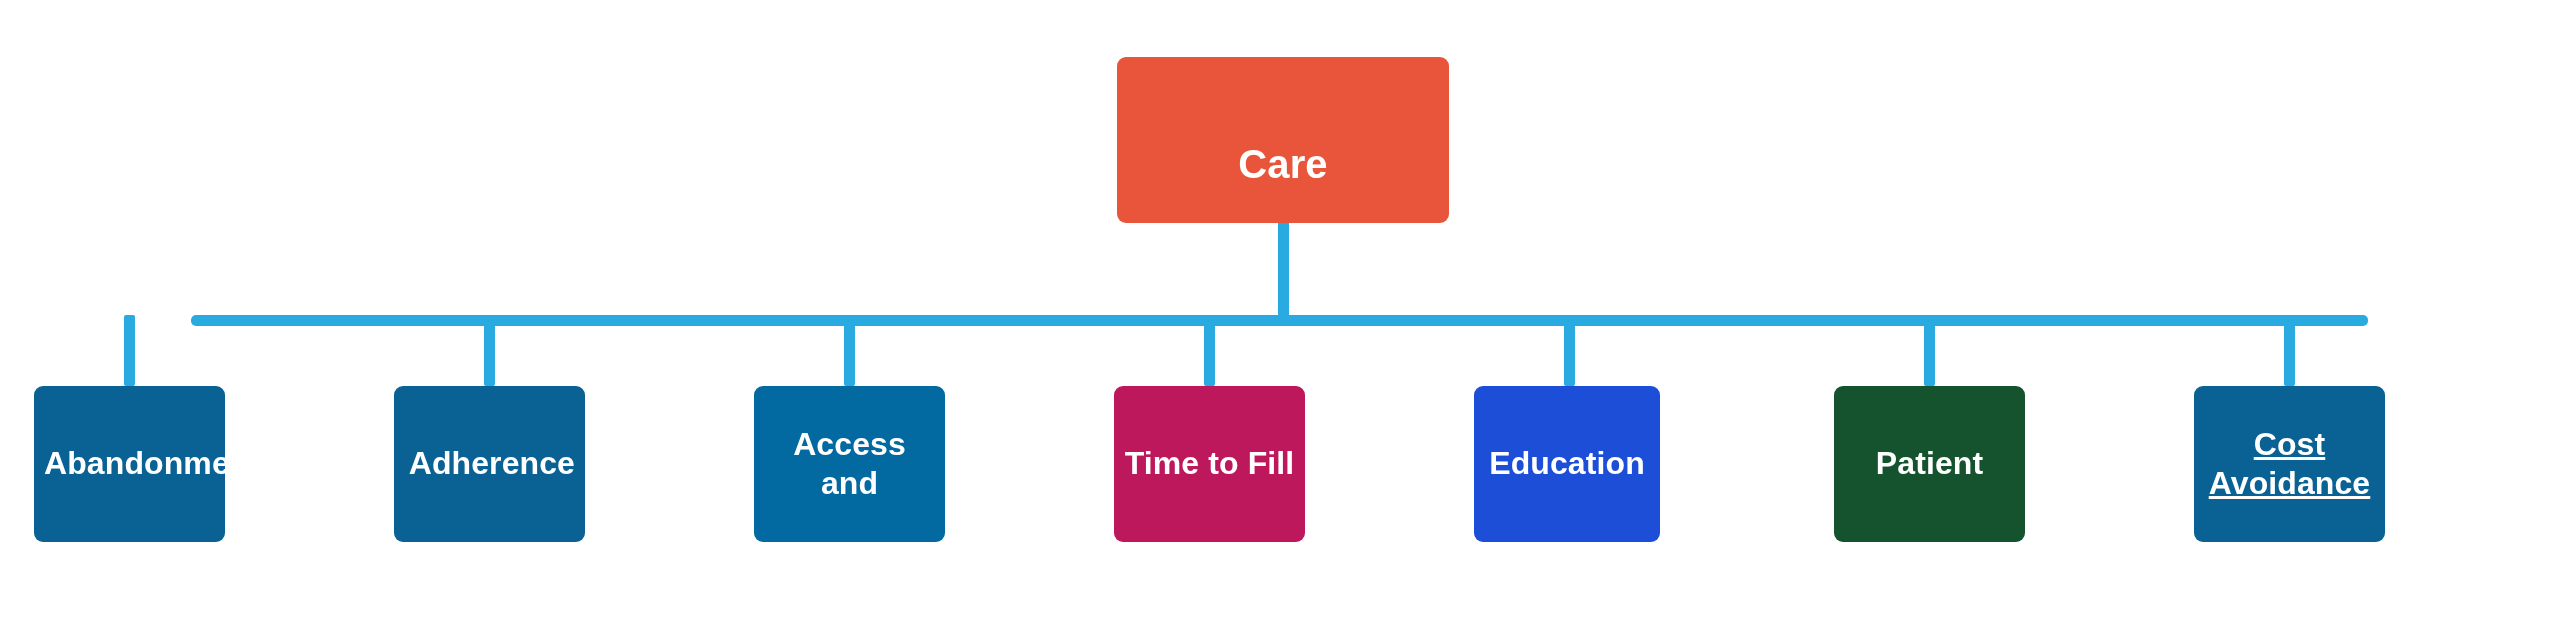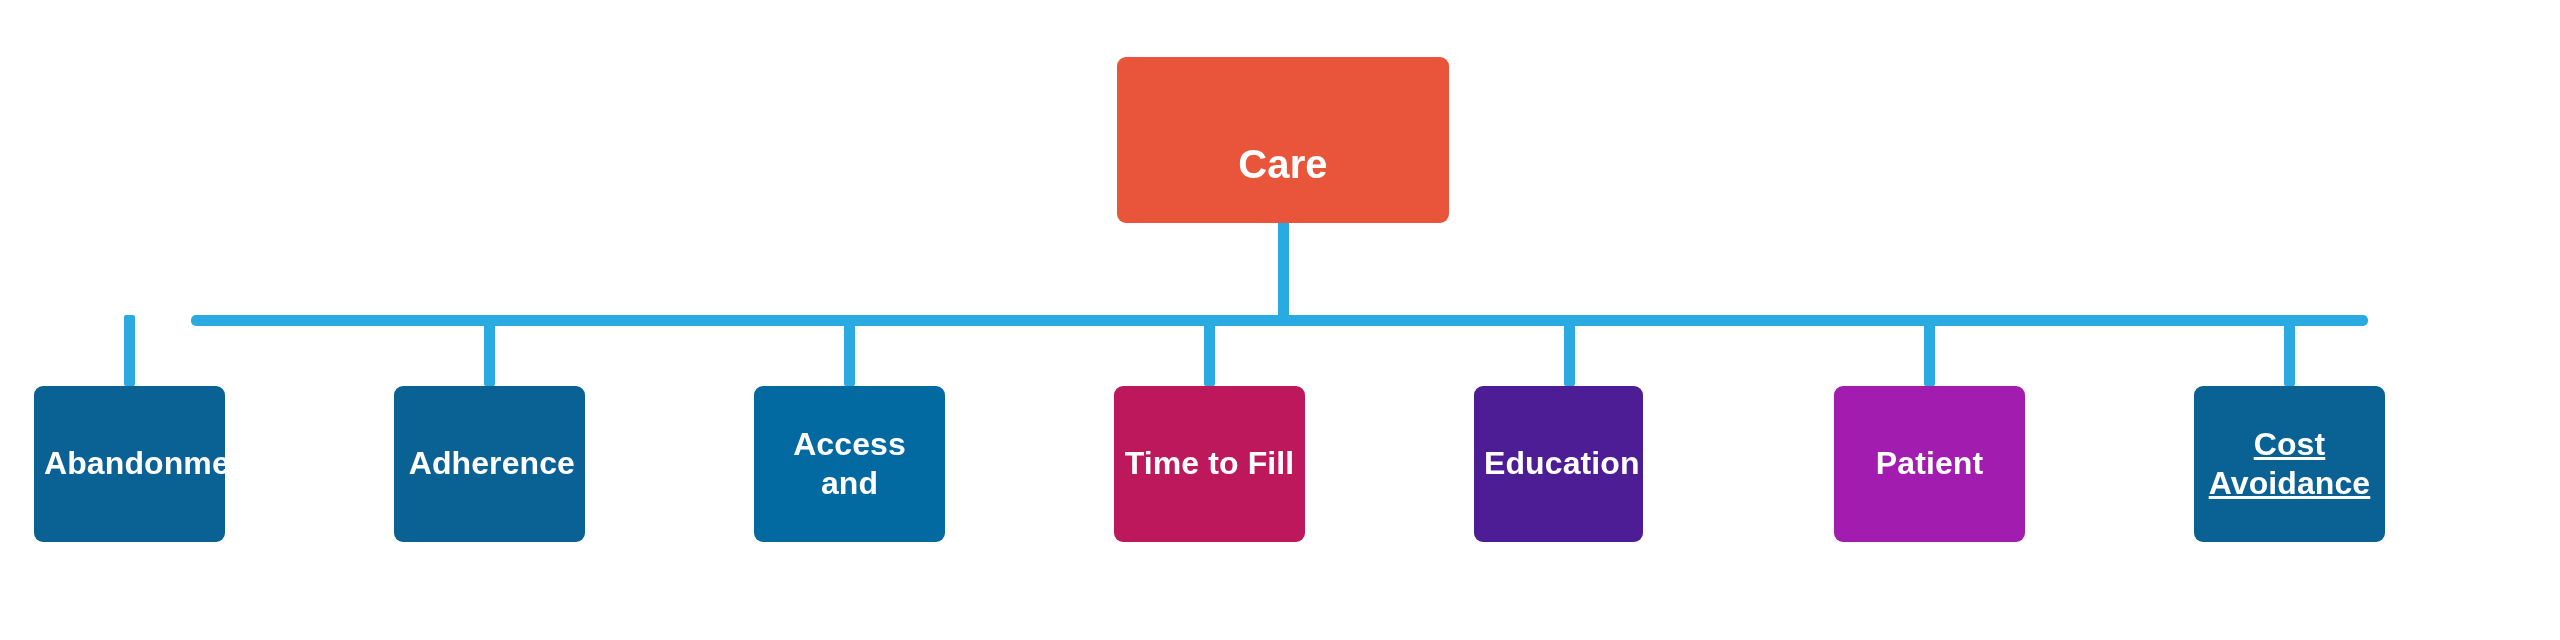--- a/index.html
+++ b/index.html
@@ -107,24 +107,24 @@
       </div>
       <div class="node node-child" style="left: 394px; width: 191px; top: 386px; background: rgb(10, 97, 148); text-align: right;">
         <span class="node-label"><span>Adherence</span></span>
       </div>
       <div class="node node-child" style="left: 754px; width: 191px; top: 386px; background: #0369a1;">
         <span class="node-label"><span>Access and</span><br></span>
       </div>
       <div class="node node-child" style="left: 1114px; width: 191px; top: 386px; background: #be185d;">
         <span class="node-label"><span>Time to Fill</span></span>
       </div>
-      <div class="node node-child" style="left: 1474px; width: 169px; top: 386px; background: #4c1d95;">
+      <div class="node node-child" style="left: 1474px; width: 186px; top: 386px; background: #1d4ed8;">
         <span class="node-label"><span>Education</span></span>
       </div>
-      <div class="node node-child" style="left: 1834px; width: 191px; top: 386px; background: #a21caf;">
+      <div class="node node-child" style="left: 1834px; width: 191px; top: 386px; background: #14532d;">
         <span class="node-label"><span>Patient</span><br></span>
       </div>
       <div class="node node-child" style="left: 2194px; width: 191px; top: 386px; background: rgb(10, 97, 148); text-decoration: underline;">
         <span class="node-label"><span>Cost Avoidance</span></span>
       </div>
     </div>
 
 </div>
 
 </body></html>

